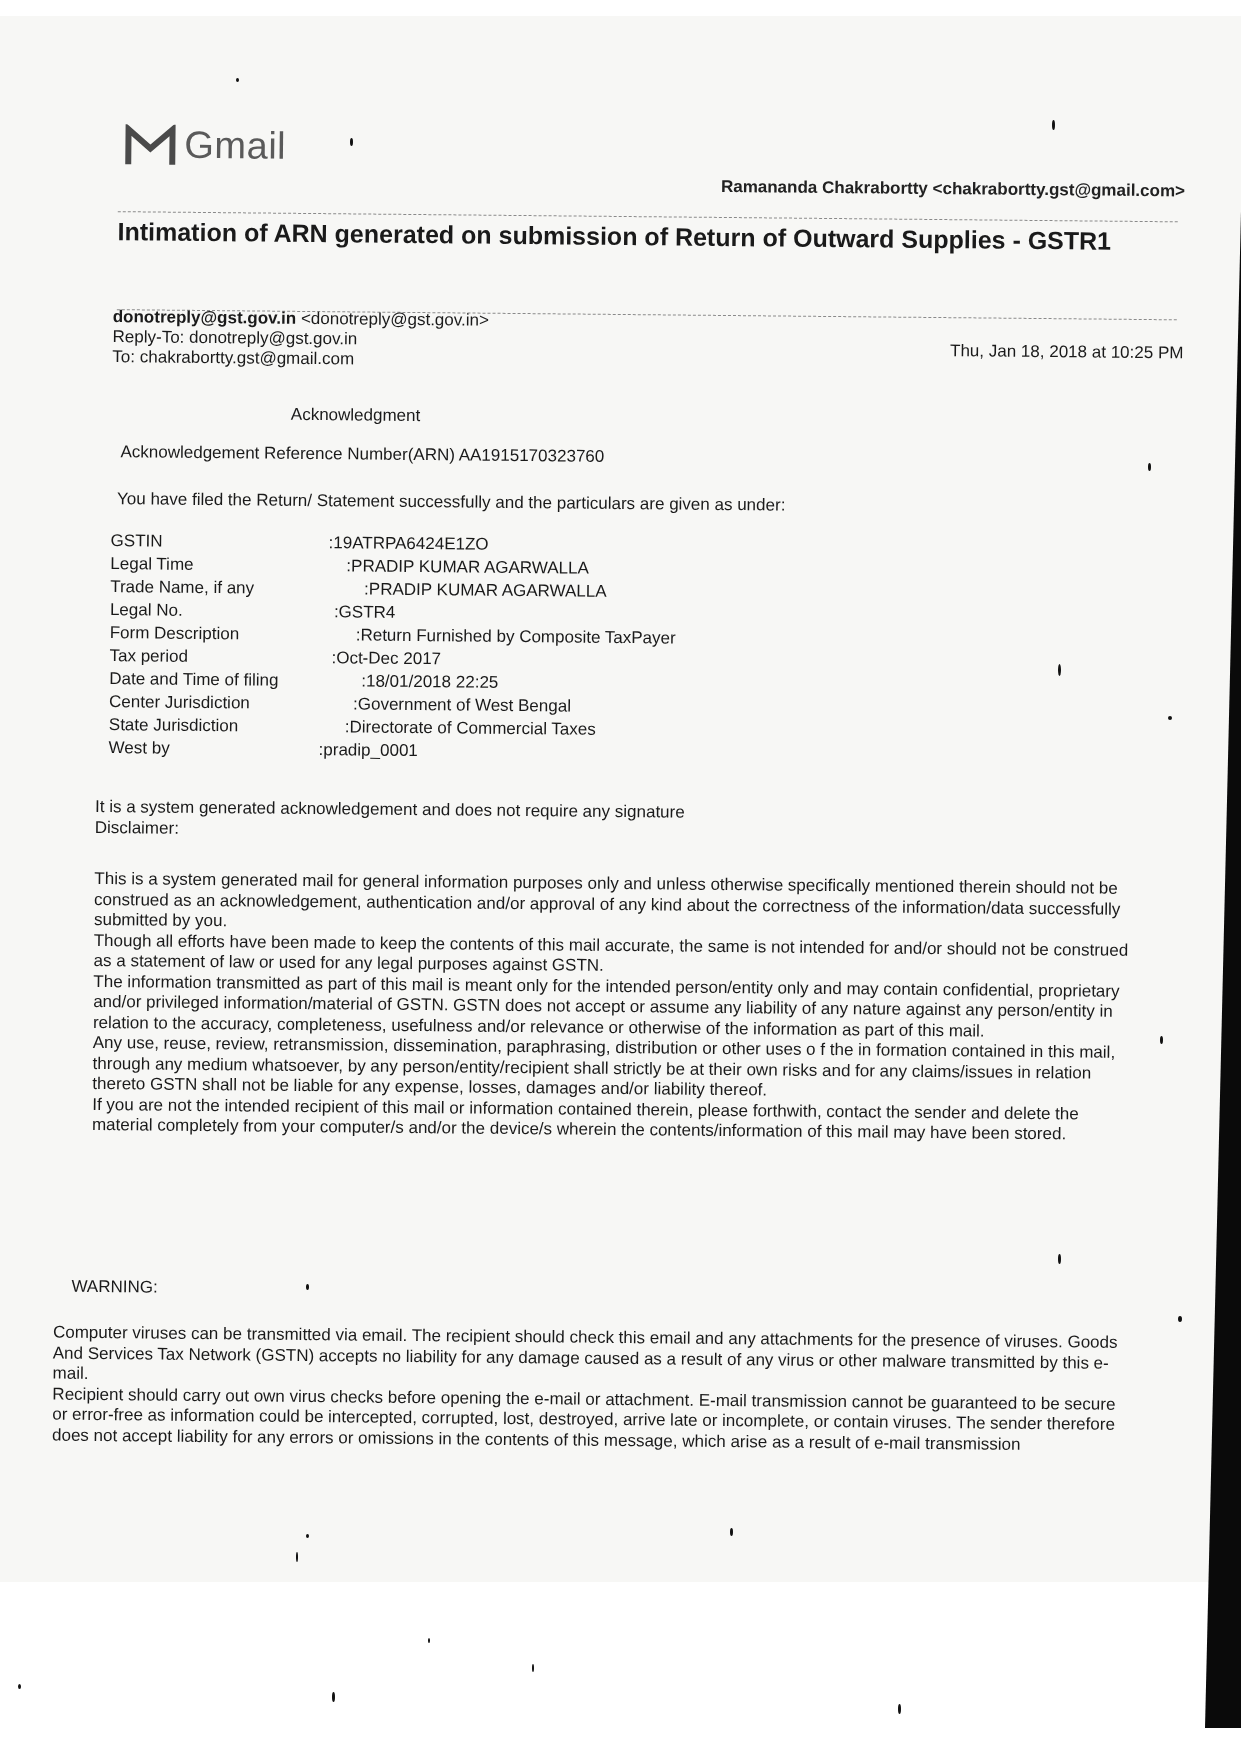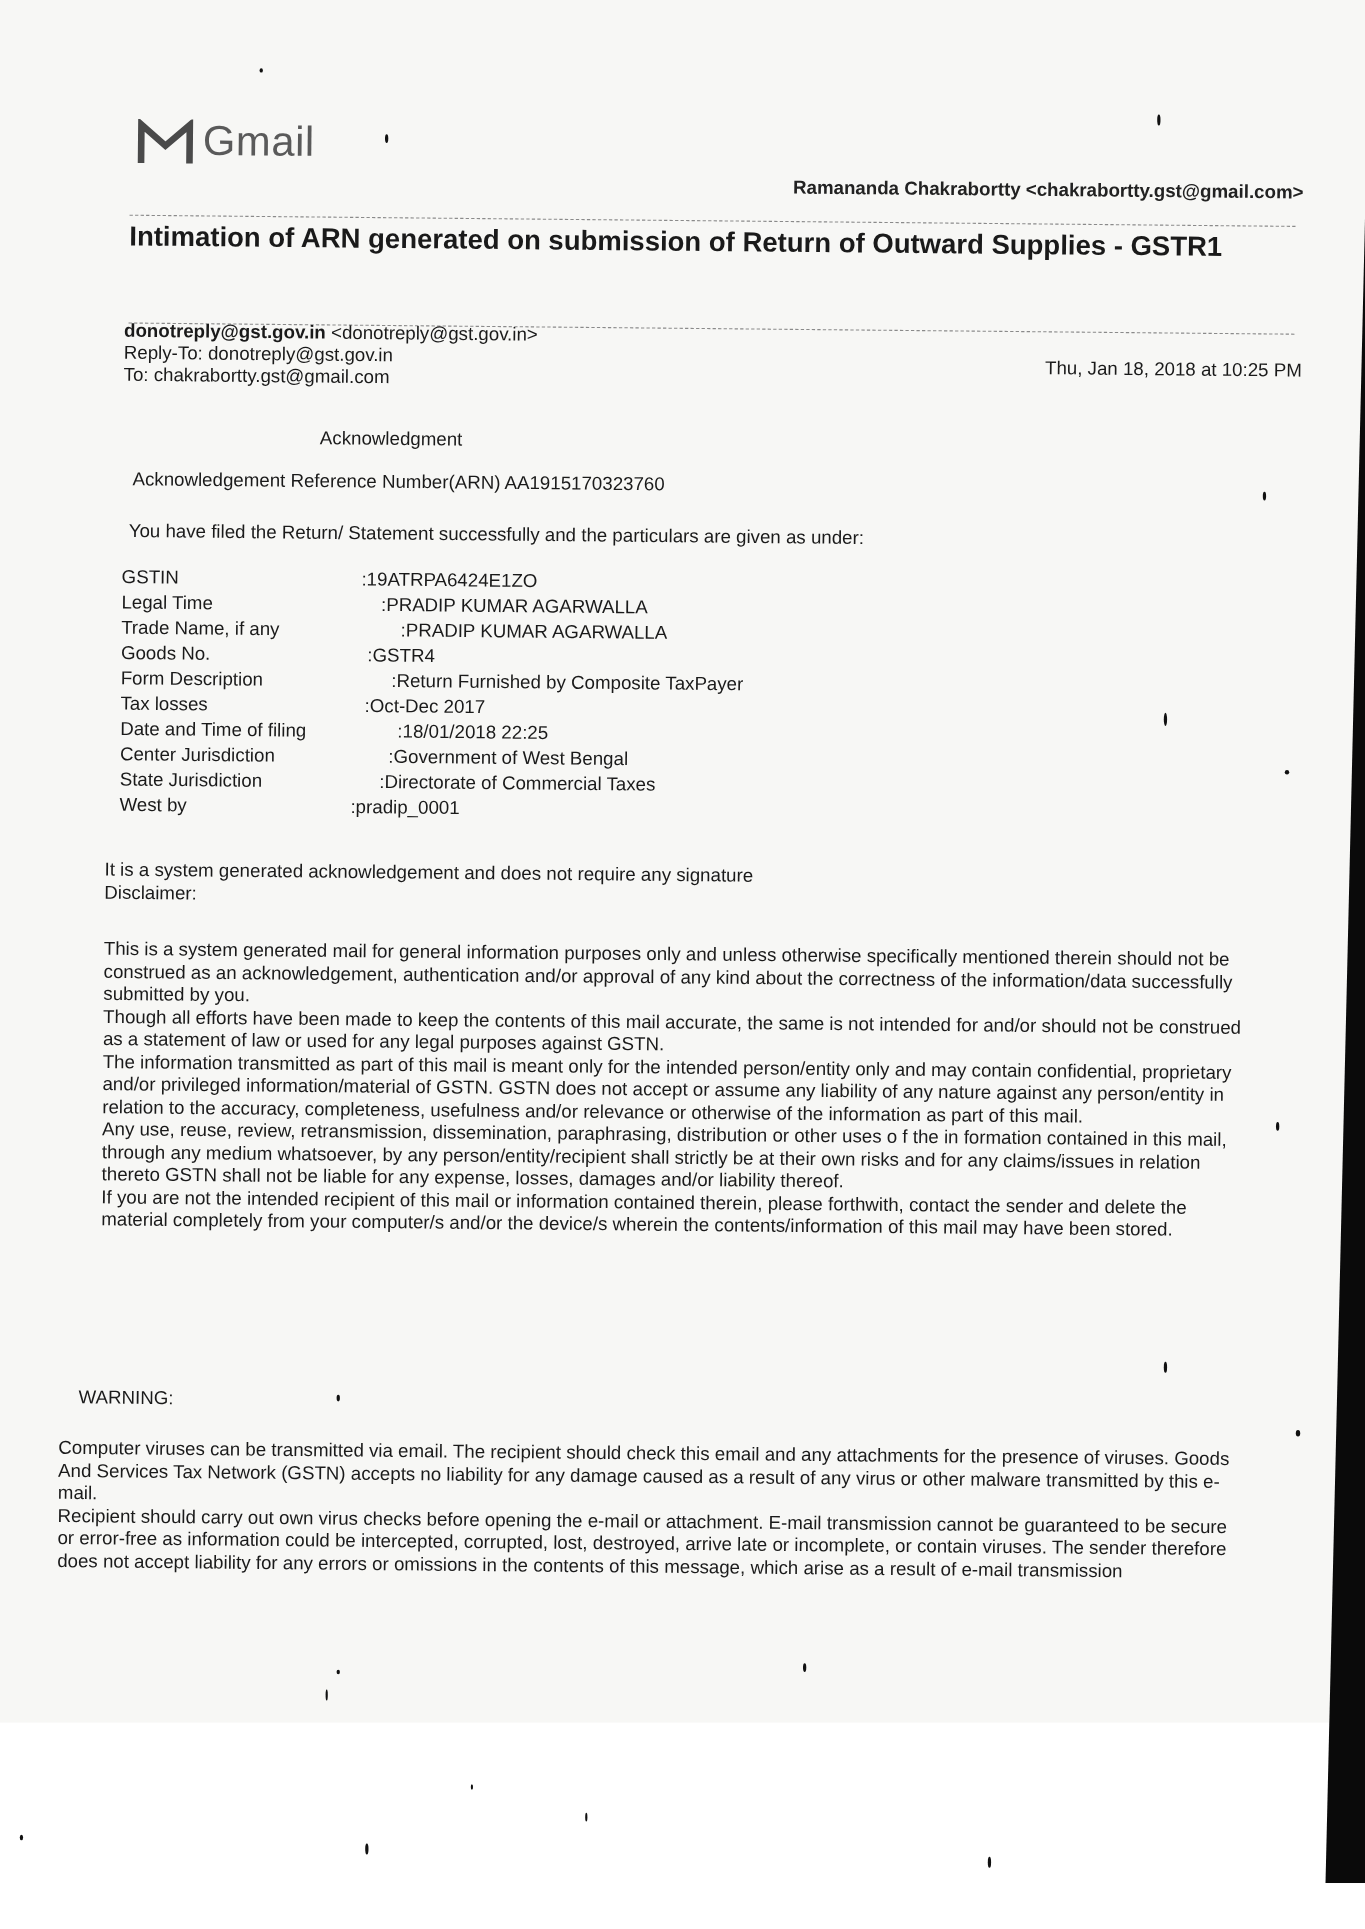--- a/index.html
+++ b/index.html
@@ -10,21 +10,21 @@
       width: 1241px;
       height: 1754px;
       background: #ffffff;
       position: relative;
       overflow: hidden;
       font-family: "Liberation Sans", sans-serif;
       color: #1a1a1a;
     }
     .page {
       position: absolute;
-      left: 0; top: 0;
+      left: 0; top: 16px;
       width: 1241px;
       height: 1566px;
       background: #f7f7f5;
     }
     
     .scan-edge {
       position: absolute;
       right: 0;
       top: 0;
       width: 1241px;
@@ -215,29 +215,29 @@
       </div>
       <div class="prow">
         <span class="plabel">Legal Time</span>
         <span class="pvalue" style="left:236px;">:PRADIP KUMAR AGARWALLA</span>
       </div>
       <div class="prow">
         <span class="plabel">Trade Name, if any</span>
         <span class="pvalue" style="left:254px;">:PRADIP KUMAR AGARWALLA</span>
       </div>
       <div class="prow">
-        <span class="plabel">Goods No.</span>
+        <span class="plabel">Legal No.</span>
         <span class="pvalue" style="left:224px;text-align:right;">:GSTR4</span>
       </div>
       <div class="prow">
         <span class="plabel">Form Description</span>
         <span class="pvalue" style="left:246px;">:Return Furnished by Composite TaxPayer</span>
       </div>
       <div class="prow">
-        <span class="plabel">Tax losses</span>
+        <span class="plabel">Tax period</span>
         <span class="pvalue" style="left:222px;">:Oct-Dec 2017</span>
       </div>
       <div class="prow">
         <span class="plabel">Date and Time of filing</span>
         <span class="pvalue" style="left:252px;">:18/01/2018 22:25</span>
       </div>
       <div class="prow">
         <span class="plabel">Center Jurisdiction</span>
         <span class="pvalue" style="left:244px;">:Government of West Bengal</span>
       </div>

